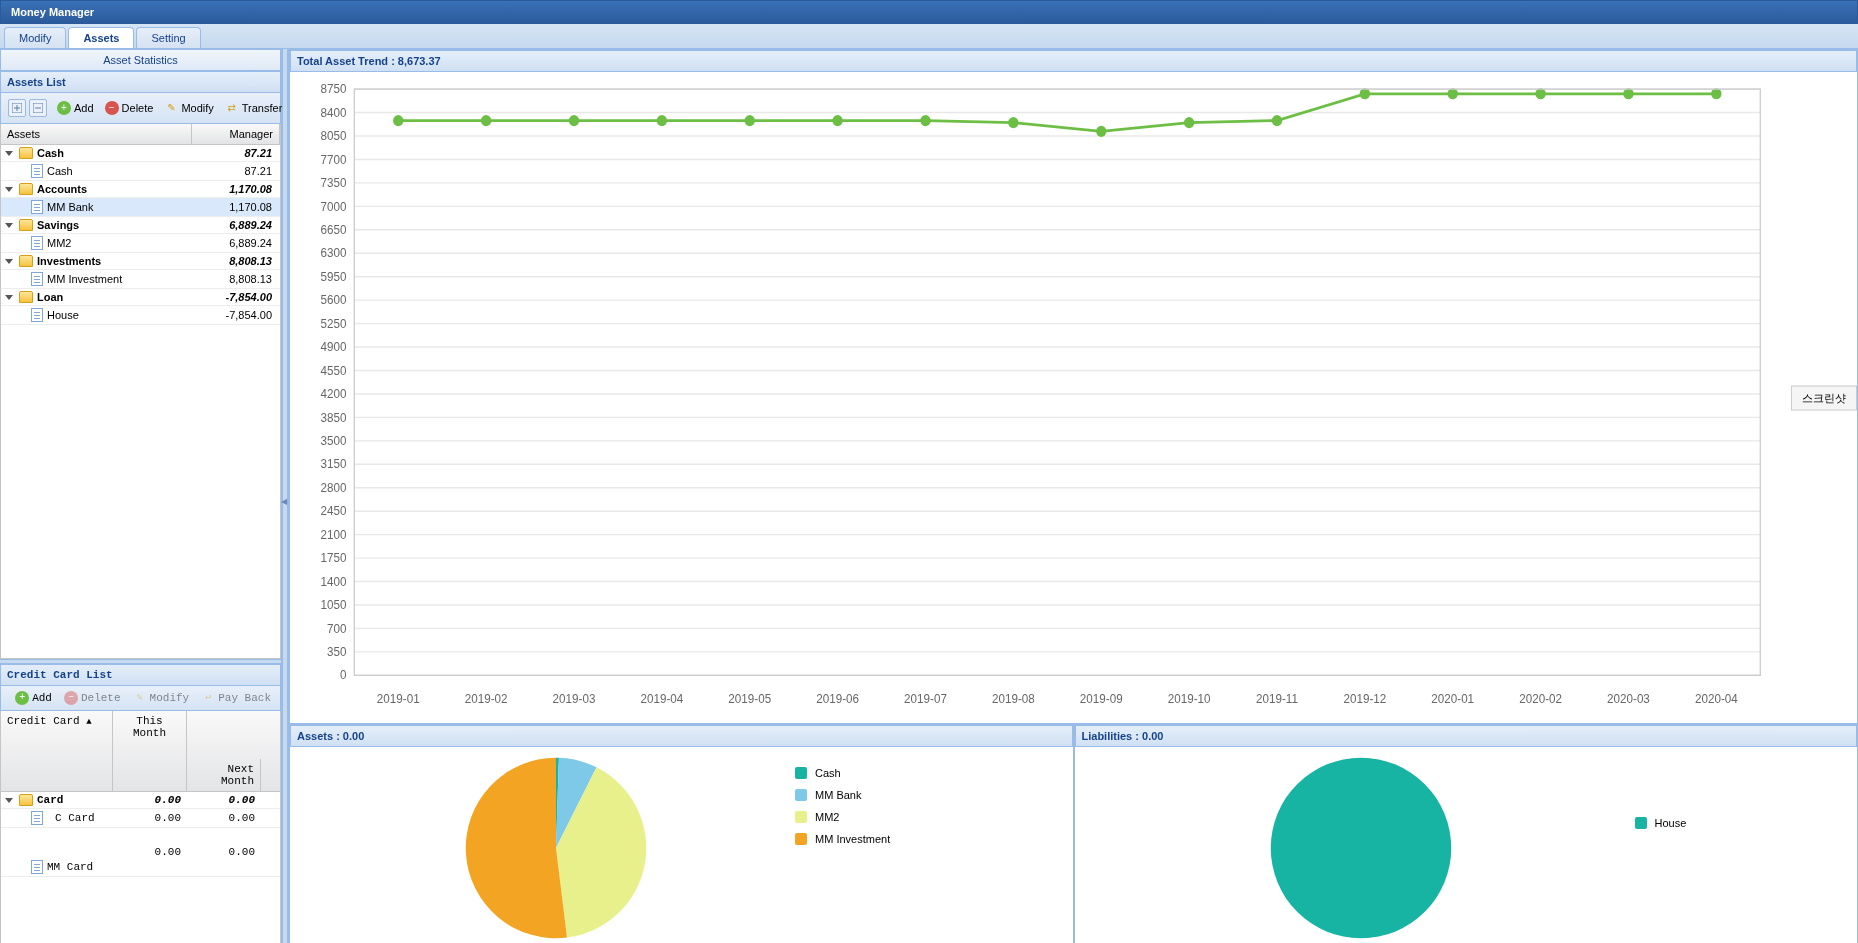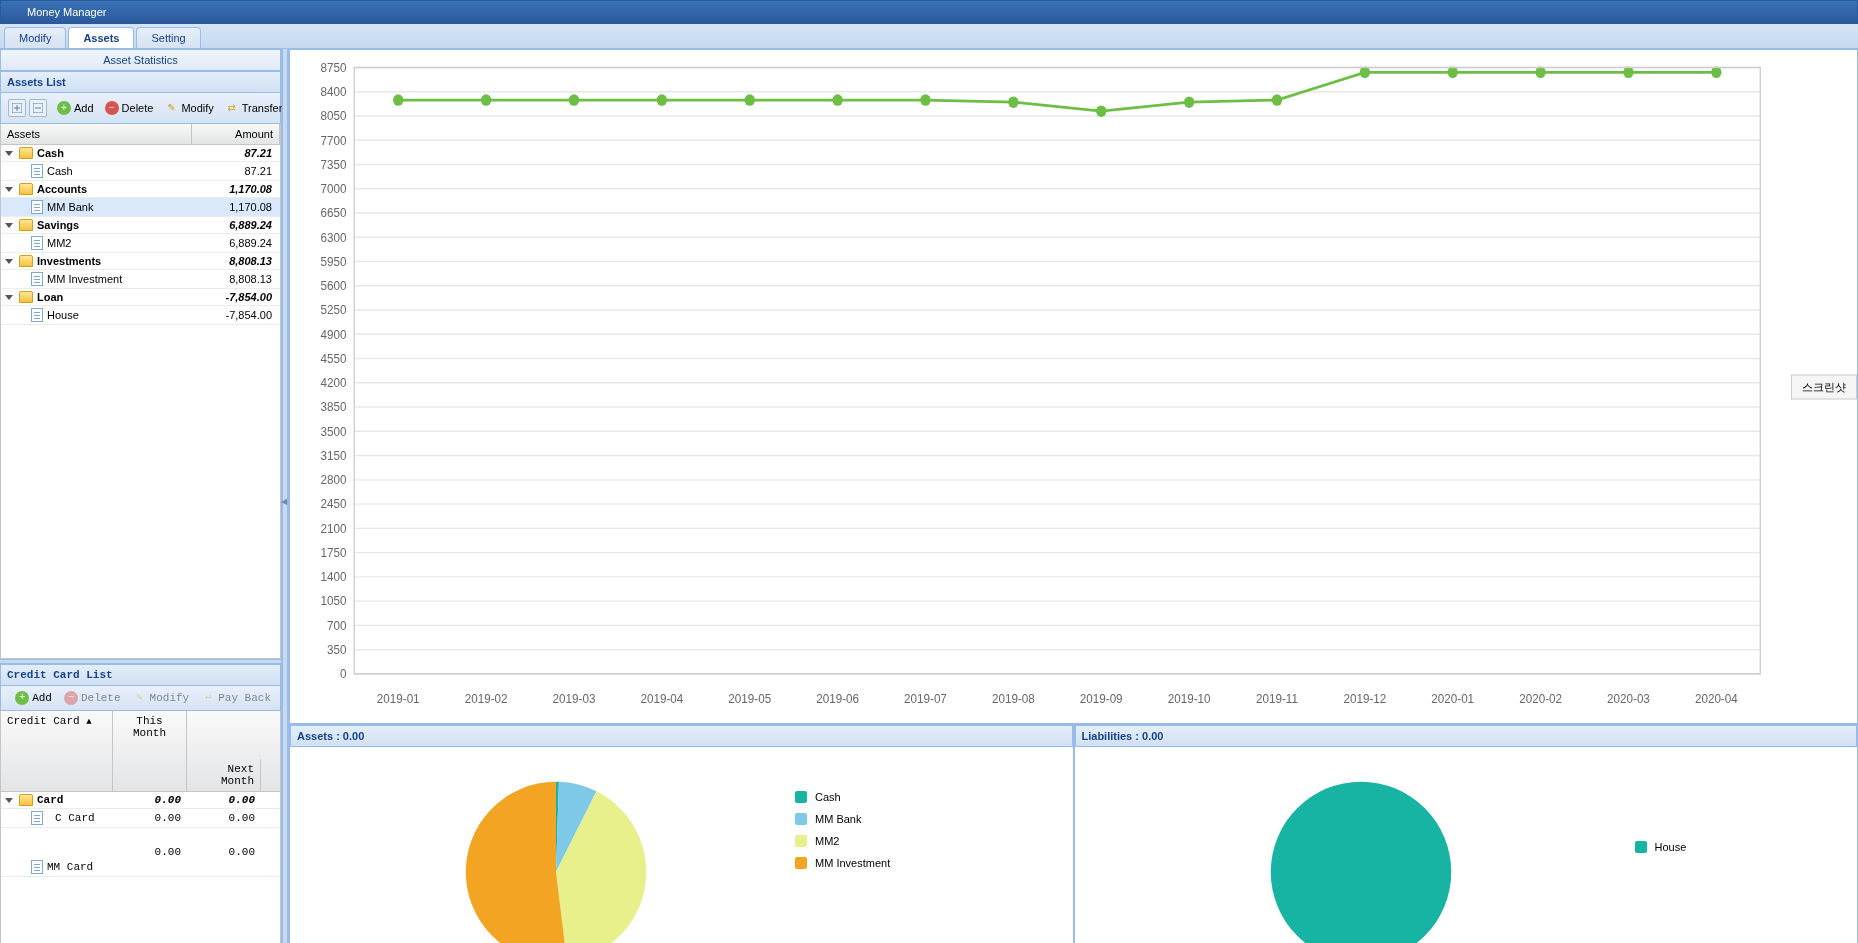--- a/index.html
+++ b/index.html
@@ -8,22 +8,22 @@
   font-size: 11px;
   background: #d5e4f3;
   width: 1858px;
   height: 943px;
   overflow: hidden;
   position: relative;
 }
 .title-bar {
   background: linear-gradient(to bottom, #3a71b8, #2b5a9b);
   color: #fff;
-  font-weight: normal;
-  padding: 5px 26px;
+  font-weight: bold;
+  padding: 5px 10px;
   border: 1px solid #2b5a9b;
 }
 .tab-strip {
   background: linear-gradient(to bottom, #d6e5f5, #c5d9ef);
   border-bottom: 1px solid #99bbe8;
   display: flex;
   padding: 3px 4px 0 4px;
 }
 .tab {
   padding: 4px 14px;
@@ -123,21 +123,21 @@
 .cc-header-row .cell { padding: 4px 6px; border-right:1px solid #c5c5c5; text-align:center;}
 .cc-col1{width:112px;text-align:left !important;}
 .cc-col2{width:74px;text-align:left;}
 .cc-col3{width:74px;text-align:right !important;margin-top:48px;}
 .splitter-h { height:5px; background:#c5d9ef; border-top:1px solid #99bbe8; border-bottom:1px solid #99bbe8; cursor: row-resize;}
 .splitter-v { width:6px; background:#c5d9ef; border-left:1px solid #99bbe8; border-right:1px solid #99bbe8; cursor: col-resize; position:relative;}
 .splitter-v::after{content:"◀";position:absolute;top:50%;left:-2px;font-size:8px;color:#6a8bb9;}
 .chart-panel { border:1px solid #99bbe8; display:flex;flex-direction:column; background:#fff;}
 .trend-panel { flex:1; min-height:0;}
 .bottom-charts { display:flex; height: 220px;}
-.bottom-charts .chart-panel{flex:1;gap:24px;}
+.bottom-charts .chart-panel{flex:1;}
 .chart-body{flex:1; position:relative; padding:6px;}
 svg { display:block; }
 .legend-right { position:absolute; right:8px; top:50%; transform:translateY(-50%); display:flex; align-items:center; gap:6px;}
 .legend-sq { width:12px;height:12px;border-radius:2px;}
 .pie-legend{position:absolute;top:20px;left:505px;display:flex;flex-direction:column;gap:10px;}
 .pie-legend div{display:flex;align-items:center;gap:8px;}
 .side-label { position:absolute; right:0; top:50%; transform:translateY(-50%); background:#f5f5f5; border:1px solid #ccc; padding:4px 10px; writing-mode:horizontal-tb;}
 .small-toolbar-icons{display:flex;gap:3px;padding:3px;}
 .small-toolbar-icons .mini{width:18px;height:18px;border:1px solid #9cb9dc;background:#eaf1fa;display:flex;align-items:center;justify-content:center;cursor:pointer;border-radius:2px;}
 </style>
@@ -190,21 +190,21 @@
               <span>Modify</span>
             </div>
           <div class="tb-btn">
               <span class="icon-sq" style="color:#d4a017;">⇄</span>
               <span>Transfer</span>
             </div>
         </div>
       </div>
       <div class="grid-header">
         <div class="cell" style="flex:1">Assets</div>
-        <div class="cell" style="width:88px;text-align:right">Amount</div>
+        <div class="cell" style="width:88px;text-align:right">Manager</div>
       </div>
       <div class="tree-body" id="assets-tree">
           <div class="tree-row group">
             <div class="label">
               <span class="tri"></span>
               <span class="folder-icon"></span>
               <span>Cash</span>
             </div>
             <div class="amount">87.21</div>
           </div>
@@ -332,20 +332,21 @@
             <div style="width: 74px; text-align: right; padding-right: 6px;">0.00</div>
           </div>
         </div>
     </div>
   </div>
 
   <div class="splitter-v"></div>
 
   <div class="right-col">
     <div class="chart-panel trend-panel">
+      <div class="panel-header">Total Asset Trend : 8,673.37</div>
       <div class="chart-body">
         <svg id="trend-svg" width="100%" height="100%" viewBox="0 0 1200 460" preserveAspectRatio="none">
             <line x1="45" y1="430" x2="1130" y2="430" stroke="#e8e8e8"></line>
             <text x="39" y="433" text-anchor="end" font-size="9" fill="#666">0</text>
             <line x1="45" y1="413.12" x2="1130" y2="413.12" stroke="#e8e8e8"></line>
             <text x="39" y="416.12" text-anchor="end" font-size="9" fill="#666">350</text>
             <line x1="45" y1="396.24" x2="1130" y2="396.24" stroke="#e8e8e8"></line>
             <text x="39" y="399.24" text-anchor="end" font-size="9" fill="#666">700</text>
             <line x1="45" y1="379.36" x2="1130" y2="379.36" stroke="#e8e8e8"></line>
             <text x="39" y="382.36" text-anchor="end" font-size="9" fill="#666">1050</text>

